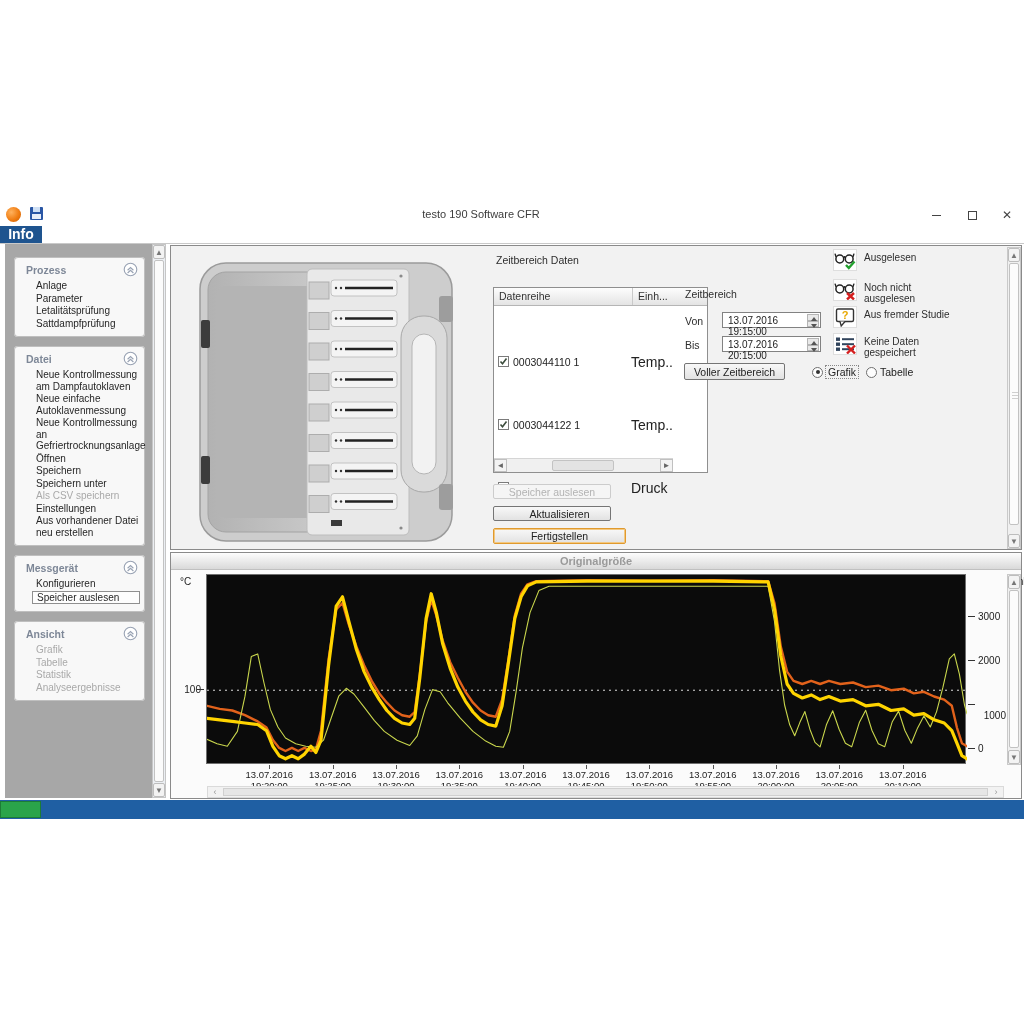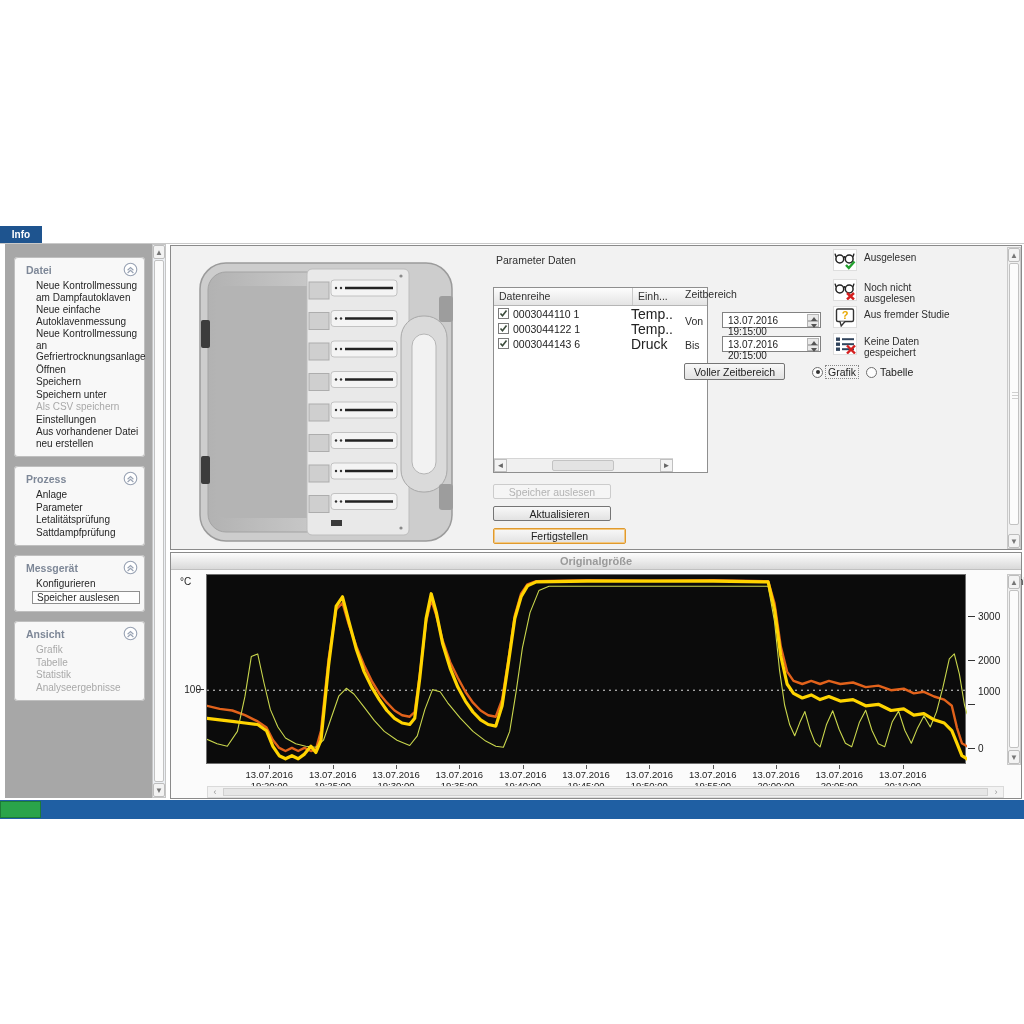--- a/index.html
+++ b/index.html
@@ -10,21 +10,21 @@
   
   .titlebar{position:absolute;left:0;top:204px;width:1024px;height:22px;background:#fff;}
   .app-title{position:absolute;left:0;top:4px;width:962px;text-align:center;font-size:11px;color:#3c3c3c;}
   .winbtn{position:absolute;top:2px;width:22px;height:18px;text-align:center;color:#444;font-size:12px;line-height:18px;cursor:default;}
   .logo-dot{position:absolute;left:6px;top:3px;width:15px;height:15px;border-radius:50%;
     background:radial-gradient(circle at 35% 35%, #ffb25e 0%, #f07d12 55%, #c85a00 100%);}
   .floppy{position:absolute;left:30px;top:3px;width:13px;height:13px;background:#2a57a5;border-radius:1px;}
   .floppy:before{content:"";position:absolute;left:3px;top:0;width:7px;height:5px;background:#cfe0f5;}
   .floppy:after{content:"";position:absolute;left:2px;bottom:1px;width:9px;height:5px;background:#e8eef8;}
   .info-tab{position:absolute;left:0;top:226px;width:42px;height:17px;background:#1e548f;color:#fff;
-    font-size:10px;font-weight:bold;text-align:center;line-height:17px;}
+    font-size:14px;font-weight:bold;text-align:center;line-height:17px;}
   .body-divider{position:absolute;left:0;top:243px;width:1024px;height:1px;background:#c9c9c9;}
 
   
   .sidebar{position:absolute;left:5px;top:244px;width:147px;height:554px;background:#a7a7a7;overflow:hidden;padding:13px 0 0 9px;}
   .sb-card{width:131px;background:#f8f8f8;border-radius:4px;margin-bottom:9px;padding:5px 2px 7px 2px;box-shadow:0 0 0 1px #bfbfbf inset;}
   .sb-head{position:relative;height:17px;padding:2px 0 0 10px;font-size:10.5px;font-weight:bold;color:#7d8797;}
   .sb-chev{position:absolute;right:5px;top:0;width:15px;height:15px;}
   .sb-item{font-size:10px;line-height:11.5px;color:#262626;padding-left:20px;padding-right:2px;margin:1px 0;cursor:default;}
   .sb-item.dis{color:#a9a9a9;}
   .sb-item.sel{border:1px solid #8f8f8f;background:#fdfdfd;margin-left:16px;padding-left:4px;width:108px;}
@@ -37,21 +37,21 @@
   .chart-panel{position:absolute;left:170px;top:552px;width:852px;height:247px;background:#fbfbfb;border:1px solid #8a8a8a;}
 
   .lbl{font-size:10.5px;color:#2e2e2e;}
 
   
   .dtable{position:absolute;left:322px;top:41px;width:215px;height:186px;background:#fff;border:1px solid #8f8f8f;}
   .dt-head{display:flex;height:18px;background:linear-gradient(#fdfdfd,#e4e4e4);border-bottom:1px solid #b5b5b5;}
   .dt-h{font-size:10.5px;color:#333;padding:2px 0 0 5px;}
   .dt-h1{width:139px;border-right:1px solid #c9c9c9;}
   .dt-h2{flex:1;}
-  .dt-row{display:flex;height:15px;align-items:center;}
+  .dt-row{display:flex;height:15px;align-items:center;margin-top:48px;}
   .dt-name{font-size:10.5px;color:#222;margin-left:4px;width:118px;}
   .dt-unit{font-size:14px;color:#222;}
   .cbx{width:11px;height:11px;margin-left:4px;border:1px solid #7b7b7b;background:#fff;position:relative;flex:0 0 auto;}
   .cbx svg{position:absolute;left:0;top:0;}
   .dt-hscroll{position:absolute;left:0;bottom:0;width:179px;height:14px;background:#f0f0f0;border-top:1px solid #d5d5d5;}
   .dt-hthumb{position:absolute;left:58px;top:1px;width:62px;height:11px;background:#e3e3e3;border:1px solid #c3c3c3;border-radius:2px;}
   .harrow{position:absolute;top:0;width:13px;height:13px;background:#f3f3f3;border:1px solid #c0c0c0;font-size:8px;line-height:12px;text-align:center;color:#666;}
 
   
   .dtinput{position:absolute;width:99px;height:16px;background:#fff;border:1px solid #828282;font-size:10px;color:#222;
@@ -93,50 +93,64 @@
   .chart-hthumb{position:absolute;left:15px;top:1px;width:765px;height:8px;background:#e6e6e6;border:1px solid #d0d0d0;}
 
   .statusbar{position:absolute;left:0;top:800px;width:1024px;height:19px;background:#1f5fa3;}
   .status-green{position:absolute;left:0;top:1px;width:41px;height:17px;background:#2aa44a;border:1px solid #1d7c36;}
 </style>
 </head>
 <body>
 
 <div class="screen">
 
+  <div class="titlebar">
+    <span class="logo-dot"></span>
+    <span class="floppy"></span>
+    <div class="app-title">testo 190 Software CFR</div>
+    <div class="winbtn" style="left:925px;">
+      <span style="display:inline-block;width:9px;height:1px;background:#444;vertical-align:middle;"></span>
+    </div>
+    <div class="winbtn" style="left:961px;">
+      <span style="display:inline-block;width:9px;height:9px;border:1px solid #444;vertical-align:middle;"></span>
+    </div>
+    <div class="winbtn" style="left:996px;">
+      <span>✕</span>
+    </div>
+  </div>
   <div class="info-tab">Info</div>
   <div class="body-divider"></div>
 
   <div class="sidebar" id="sidebar">
+      <div class="sb-card">
+        <div class="sb-head">Prozess<svg class="sb-chev" viewBox="0 0 15 15">
+            <circle cx="7.5" cy="7.5" r="6.3" fill="#fff" stroke="#98a2b3" stroke-width="1.1"></circle>
+            <polyline points="4.6,8.3 7.5,5.6 10.4,8.3" fill="none" stroke="#98a2b3" stroke-width="1.2"></polyline>
+            <polyline points="4.6,11 7.5,8.3 10.4,11" fill="none" stroke="#98a2b3" stroke-width="1.2"></polyline>
+          </svg></div>
+        <div class="sb-item">Anlage</div>
+        <div class="sb-item">Parameter</div>
+        <div class="sb-item">Letalitätsprüfung</div>
+        <div class="sb-item">Sattdampfprüfung</div>
+      </div>
       <div class="sb-card">
         <div class="sb-head">Datei<svg class="sb-chev" viewBox="0 0 15 15">
             <circle cx="7.5" cy="7.5" r="6.3" fill="#fff" stroke="#98a2b3" stroke-width="1.1"></circle>
             <polyline points="4.6,8.3 7.5,5.6 10.4,8.3" fill="none" stroke="#98a2b3" stroke-width="1.2"></polyline>
             <polyline points="4.6,11 7.5,8.3 10.4,11" fill="none" stroke="#98a2b3" stroke-width="1.2"></polyline>
           </svg></div>
         <div class="sb-item">Neue Kontrollmessung am Dampfautoklaven</div>
         <div class="sb-item">Neue einfache Autoklavenmessung</div>
         <div class="sb-item">Neue Kontrollmessung an Gefriertrocknungsanlage</div>
         <div class="sb-item">Öffnen</div>
         <div class="sb-item">Speichern</div>
         <div class="sb-item">Speichern unter</div>
         <div class="sb-item dis">Als CSV speichern</div>
         <div class="sb-item">Einstellungen</div>
         <div class="sb-item">Aus vorhandener Datei neu erstellen</div>
-      </div>
-      <div class="sb-card">
-        <div class="sb-head">Prozess<svg class="sb-chev" viewBox="0 0 15 15">
-            <circle cx="7.5" cy="7.5" r="6.3" fill="#fff" stroke="#98a2b3" stroke-width="1.1"></circle>
-            <polyline points="4.6,8.3 7.5,5.6 10.4,8.3" fill="none" stroke="#98a2b3" stroke-width="1.2"></polyline>
-            <polyline points="4.6,11 7.5,8.3 10.4,11" fill="none" stroke="#98a2b3" stroke-width="1.2"></polyline>
-          </svg></div>
-        <div class="sb-item">Anlage</div>
-        <div class="sb-item">Parameter</div>
-        <div class="sb-item">Letalitätsprüfung</div>
-        <div class="sb-item">Sattdampfprüfung</div>
       </div>
       <div class="sb-card">
         <div class="sb-head">Messgerät<svg class="sb-chev" viewBox="0 0 15 15">
             <circle cx="7.5" cy="7.5" r="6.3" fill="#fff" stroke="#98a2b3" stroke-width="1.1"></circle>
             <polyline points="4.6,8.3 7.5,5.6 10.4,8.3" fill="none" stroke="#98a2b3" stroke-width="1.2"></polyline>
             <polyline points="4.6,11 7.5,8.3 10.4,11" fill="none" stroke="#98a2b3" stroke-width="1.2"></polyline>
           </svg></div>
         <div class="sb-item">Konfigurieren</div>
         <div class="sb-item sel">Speicher auslesen</div>
       </div>
@@ -217,21 +231,21 @@
         </g>
       <rect x="136" y="260" width="11" height="6" fill="#3a3a3a"></rect>
       <circle cx="206" cy="16" r="1.6" fill="#8a8a8a"></circle>
         <circle cx="206" cy="268" r="1.6" fill="#8a8a8a"></circle>
       <rect x="206" y="56" width="46" height="176" rx="22" fill="#dadada" stroke="#a8a8a8"></rect>
       <rect x="217" y="74" width="24" height="140" rx="12" fill="#f2f2f2" stroke="#b5b5b5"></rect>
       <rect x="244" y="36" width="14" height="26" rx="3" fill="#9d9d9d"></rect>
       <rect x="244" y="224" width="14" height="26" rx="3" fill="#9d9d9d"></rect>
     </svg>
 
-    <div class="lbl abs" style="left:325px;top:8px;">Parameter Daten</div>
+    <div class="lbl abs" style="left:325px;top:8px;">Zeitbereich Daten</div>
 
     <div class="dtable">
       <div class="dt-head">
         <div class="dt-h dt-h1">Datenreihe</div>
         <div class="dt-h dt-h2">Einh...</div>
       </div>
       <div id="table-rows">
           <div class="dt-row">
             <span class="cbx">
               <svg width="9" height="9" viewBox="0 0 9 9">
@@ -364,21 +378,21 @@
     <div id="left-ticks">
         <div class="axis-lab" style="left: 6px; top: 131.246px; width: 24px; text-align: right;">100</div>
         <div class="ytickmark" style="left: 26px; top: 136.246px;"></div>
       </div>
     <div id="right-ticks">
         <div class="ytickmark" style="left: 797px; top: 62.9778px;"></div>
         <div class="axis-lab" style="left: 807px; top: 57.9778px; width: 28px;">3000</div>
         <div class="ytickmark" style="left: 797px; top: 106.98px;"></div>
         <div class="axis-lab" style="left: 807px; top: 101.98px; width: 28px;">2000</div>
         <div class="ytickmark" style="left: 797px; top: 150.981px;"></div>
-        <div class="axis-lab" style="left: 807px; top: 133px; width: 28px;">1000</div>
+        <div class="axis-lab" style="left: 807px; top: 157px; width: 28px; text-align: right;">1000</div>
         <div class="ytickmark" style="left: 797px; top: 194.983px;"></div>
         <div class="axis-lab" style="left: 807px; top: 189.983px; width: 28px;">0</div>
       </div>
 
     <div class="plot">
       <svg id="plot-svg" width="760" height="190" viewBox="0 0 760 190" preserveAspectRatio="none">
           <line x1="0" y1="115.24590163934427" x2="760" y2="115.24590163934427" stroke="#dcdcdc" stroke-width="1" stroke-dasharray="2,4"></line>
           <polyline points="0.0,130.8 12.7,133.9 25.3,135.5 38.0,140.2 50.7,146.4 59.5,152.6 65.9,165.1 72.2,172.9 78.5,176.0 84.9,172.9 91.2,176.0 97.5,172.9 103.9,176.0 108.9,174.4 114.0,155.7 121.6,84.1 129.2,34.3 135.5,28.0 141.9,49.8 149.5,71.6 157.1,90.3 164.7,105.9 172.3,118.4 179.9,127.7 187.5,135.5 195.1,140.2 202.7,141.7 207.7,137.0 212.8,99.7 219.1,46.7 224.2,24.9 229.3,40.5 235.6,65.4 243.2,87.2 250.8,102.8 258.4,116.8 266.0,127.7 273.6,135.5 281.2,140.2 288.8,141.7 295.1,124.6 301.5,84.1 307.8,40.5 314.1,18.7 320.5,9.3 329.3,6.2 380.0,5.3 443.3,5.6 506.7,5.3 561.1,6.2 567.5,28.0 573.8,71.6 580.1,96.6 586.5,105.9 595.3,109.0 604.2,105.9 613.1,109.0 621.9,105.9 633.3,109.0 646.0,107.5 658.7,112.1 671.3,110.6 684.0,115.2 696.7,113.7 706.8,118.4 716.9,116.8 727.1,121.5 737.2,124.6 744.8,130.8 749.9,152.6 754.9,168.2 760.0,171.3" fill="none" stroke="#e2621b" stroke-width="2.4" stroke-linejoin="round" stroke-linecap="round"></polyline>
           <polyline points="0.0,164.3 10.1,168.7 20.3,171.3 30.4,156.4 38.0,121.2 44.3,81.6 50.7,78.9 57.0,108.0 63.3,134.4 70.9,152.0 78.5,163.0 88.7,168.7 98.8,171.3 108.9,172.2 116.5,165.2 124.1,143.2 131.7,121.2 139.3,113.3 146.9,119.0 157.1,132.2 167.2,145.4 177.3,156.4 190.0,165.2 202.7,170.5 210.3,160.8 217.9,134.4 225.5,114.6 233.1,116.8 240.7,127.8 253.3,143.2 266.0,156.4 278.7,166.1 288.8,171.3 296.4,172.2 302.7,156.4 309.1,116.8 315.4,72.8 323.0,37.6 331.9,15.6 342.0,11.2 405.3,11.2 481.3,11.2 561.1,11.2 567.5,46.4 572.5,94.8 577.6,130.0 582.7,149.8 587.7,160.8 592.8,147.6 597.9,136.6 602.9,154.2 608.0,167.4 613.1,171.8 619.4,149.8 625.7,135.7 632.1,154.2 638.4,168.3 644.7,171.8 652.3,147.6 658.7,135.3 665.0,155.5 671.3,168.7 677.7,171.8 685.3,146.7 691.6,136.1 697.9,155.5 704.3,168.3 710.6,152.9 716.9,141.0 723.3,152.0 729.6,136.6 735.9,112.4 742.3,83.8 747.3,78.9 752.4,99.2 757.5,130.0 760.0,138.8" fill="none" stroke="#c9d64d" stroke-width="1.1" stroke-linejoin="round" stroke-linecap="round"></polyline>
           <polyline points="0.0,143.3 12.7,144.8 25.3,146.4 38.0,148.0 50.7,149.5 59.5,155.7 65.9,171.3 72.2,180.7 78.5,183.8 84.9,180.7 91.2,183.8 97.5,179.1 103.9,171.3 108.9,177.5 114.0,165.1 121.6,90.3 129.2,31.1 135.5,21.8 141.9,46.7 149.5,74.8 157.1,96.6 164.7,112.1 172.3,124.6 179.9,135.5 187.5,143.3 195.1,148.0 202.7,149.5 207.7,143.3 212.8,102.8 219.1,43.6 224.2,18.7 229.3,37.4 235.6,68.5 243.2,93.4 250.8,112.1 258.4,126.1 266.0,137.0 273.6,144.8 281.2,149.5 288.8,151.1 295.1,130.8 301.5,87.2 307.8,43.6 314.1,21.8 320.5,10.9 329.3,6.9 380.0,6.2 443.3,6.2 506.7,6.2 561.1,6.9 567.5,34.3 573.8,81.0 580.1,109.0 586.5,118.4 595.3,123.0 604.2,119.9 613.1,124.6 621.9,121.5 633.3,126.1 646.0,124.6 658.7,130.8 671.3,129.3 684.0,135.5 696.7,133.9 706.8,140.2 716.9,138.6 727.1,144.8 737.2,148.0 744.8,155.7 749.9,168.2 754.9,180.7 760.0,183.8" fill="none" stroke="#ffd400" stroke-width="3.2" stroke-linejoin="round" stroke-linecap="round"></polyline>

